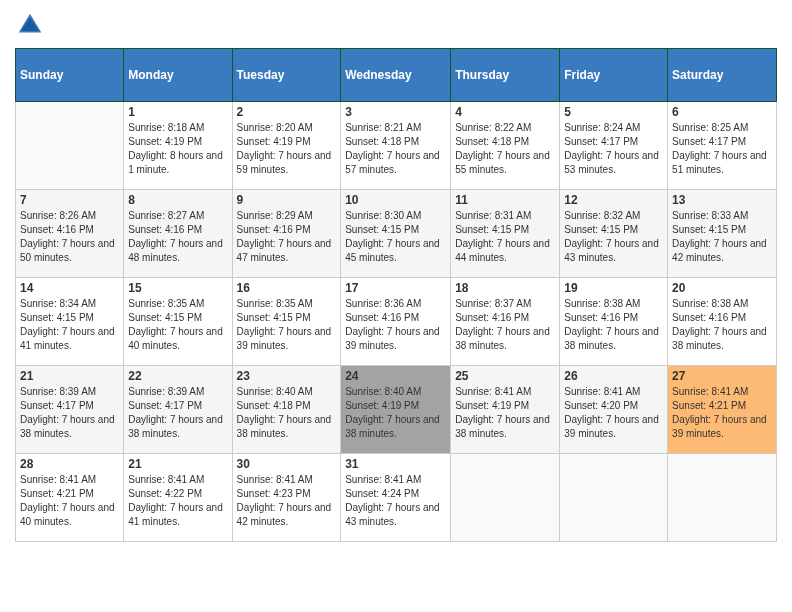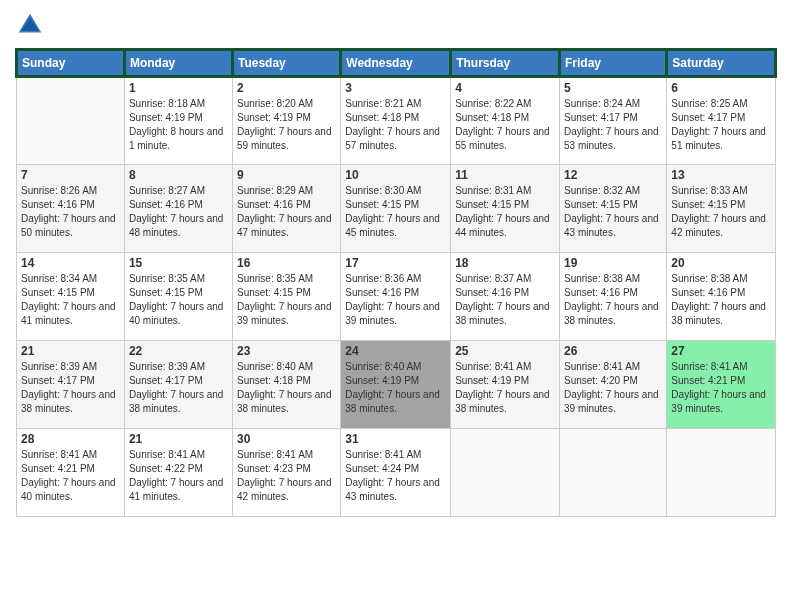--- a/index.html
+++ b/index.html
@@ -53,25 +53,25 @@
       color: #555;
     }
     .calendar-table {
       width: 100%;
       border-collapse: collapse;
       font-size: 10px;
     }
     .calendar-table th {
       background: #3a7abf;
       color: #fff;
-      padding: 5px 4px;
+      padding: 19px 4px;
       text-align: left;
       font-size: 12px;
       font-weight: bold;
-      border: 3px solid #14532d;
+      border: 1px solid #14532d;
     }
     .calendar-table td {
       border: 1px solid #ccc;
       vertical-align: top;
       padding: 3px 4px;
       height: 88px;
       width: 113px;
     }
     .day-number {
       font-size: 12px;
@@ -230,21 +230,21 @@
             <div class="day-info">Sunrise: 8:40 AM<br>Sunset: 4:19 PM<br>Daylight: 7 hours and 38 minutes.</div>
           </td>
           <td style="background: rgb(245, 245, 245);">
             <div class="day-number">25</div>
             <div class="day-info">Sunrise: 8:41 AM<br>Sunset: 4:19 PM<br>Daylight: 7 hours and 38 minutes.</div>
           </td>
           <td style="background: rgb(245, 245, 245);">
             <div class="day-number">26</div>
             <div class="day-info">Sunrise: 8:41 AM<br>Sunset: 4:20 PM<br>Daylight: 7 hours and 39 minutes.</div>
           </td>
-          <td style="background: #86efac;">
+          <td style="background: #fdba74;">
             <div class="day-number">27</div>
             <div class="day-info">Sunrise: 8:41 AM<br>Sunset: 4:21 PM<br>Daylight: 7 hours and 39 minutes.</div>
           </td>
         </tr>
         <tr>
           <td style="background: rgb(255, 255, 255);">
             <div class="day-number">28</div>
             <div class="day-info">Sunrise: 8:41 AM<br>Sunset: 4:21 PM<br>Daylight: 7 hours and 40 minutes.</div>
           </td>
           <td style="background: rgb(255, 255, 255);">

